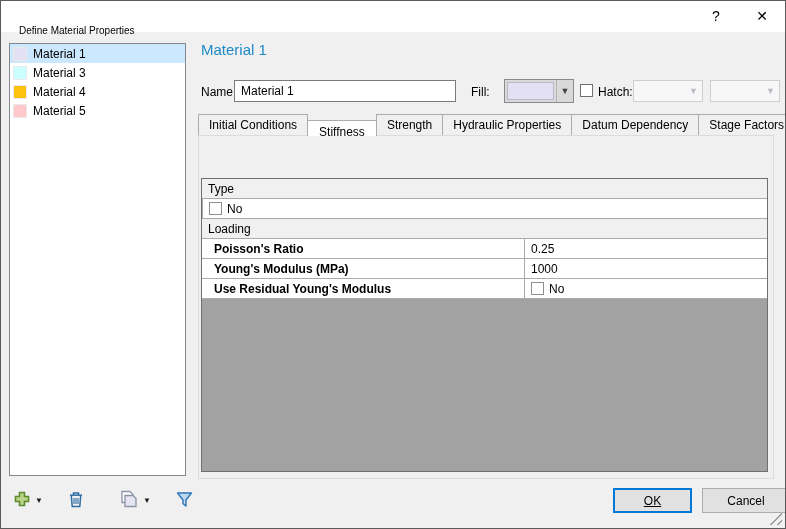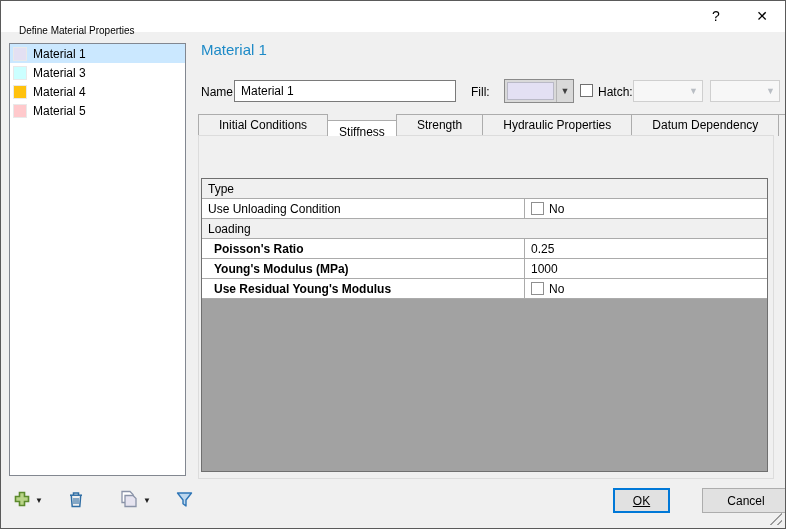--- a/index.html
+++ b/index.html
@@ -40,21 +40,21 @@
   .hatch-check { position:absolute; left:579px; top:83px; width:13px; height:13px; border:1px solid #707070; background:#fff; }
   .hatch-label { position:absolute; left:597px; top:84px; }
   .dd-disabled { position:absolute; top:79px; height:22px; border:1px solid #cfcfcf; background:#f7f7f7;
     display:flex; justify-content:flex-end; }
   .dd-disabled .chev { width:17px; display:flex; align-items:center; justify-content:center; color:#b9bec4; font-size:9px; }
   .dd1 { left:632px; width:70px; }
   .dd2 { left:709px; width:70px; }
 
   
   .tabs { position:absolute; left:197px; top:111px; height:24px; display:flex; align-items:flex-end; }
-  .tab { height:22px; padding:0 20px; background:#f0f0f0; border:1px solid #acacac; border-bottom:none;
+  .tab { height:22px; padding:0 10px; background:#f0f0f0; border:1px solid #acacac; border-bottom:none;
     line-height:21px; margin-right:-1px; cursor:default; position:relative; white-space:nowrap; }
   .tab.active { height:16px; background:#fff; z-index:3; line-height:23px; padding:0 11px; }
   .tab-panel { position:absolute; left:197px; top:134px; width:576px; height:344px;
     background:#f0f0f0; border:1px solid #dcdcdc; z-index:1; }
 
   
   .type-label { position:absolute; left:202px; top:156px; }
   .type-dd { position:absolute; left:267px; top:150px; width:161px; height:22px; border:1px solid #707070;
     background:#e1e1e1; display:flex; align-items:center; cursor:default; }
   .type-dd .val { flex:1 1 auto; padding-left:6px; }
@@ -74,21 +74,21 @@
 
   
   .toolbar { position:absolute; left:12px; top:485px; height:26px; display:flex; align-items:center; }
   .tool-btn { display:flex; align-items:center; justify-content:center; height:26px; cursor:default; }
   .drop-arrow { font-size:8px; color:#202020; margin:2px 0 0 4px; }
   .gap-s { width:10px; } .gap-m { width:24px; }
 
   
   .btn { position:absolute; top:487px; height:25px; background:#e1e1e1; border:1px solid #adadad;
     font-family:"Liberation Sans",sans-serif; font-size:12px; text-align:center; cursor:default; }
-  .btn-ok { left:612px; width:57px; border:2px solid #0078d7;text-decoration:underline; }
+  .btn-ok { left:612px; width:79px; border:2px solid #0078d7;text-decoration:underline; }
   .btn-cancel { left:701px; width:88px; }
   .resize-grip { position:absolute; right:3px; bottom:3px; width:12px; height:12px;
     background:
       linear-gradient(135deg, transparent 0 50%, #9a9a9a 50% 58%, transparent 58% 78%, #9a9a9a 78% 86%, transparent 86%);
   }
 </style>
 </head>
 <body>
 
 <div class="dialog">
@@ -149,21 +149,20 @@
   <div class="type-dd">
     <span class="val">Isotropic</span>
     <span class="chev">▼</span>
   </div>
 
   <div class="prop-table">
     <div class="prow header">
       <div class="pcell-label">Type</div>
     </div>
     <div id="grid-rows" style="display:contents"><div class="prow">
-          <div class="pcell-label">Use Unloading Condition</div>
           <div class="pcell-data">
             <span class="cell-check"></span>
             <span>No</span>
           </div>
         </div><div class="prow category">
           <div class="pcell-label">Loading</div>
         </div><div class="prow">
           <div class="pcell-label indent">Poisson's Ratio</div>
           <div class="pcell-data">
             <span>0.25</span>

